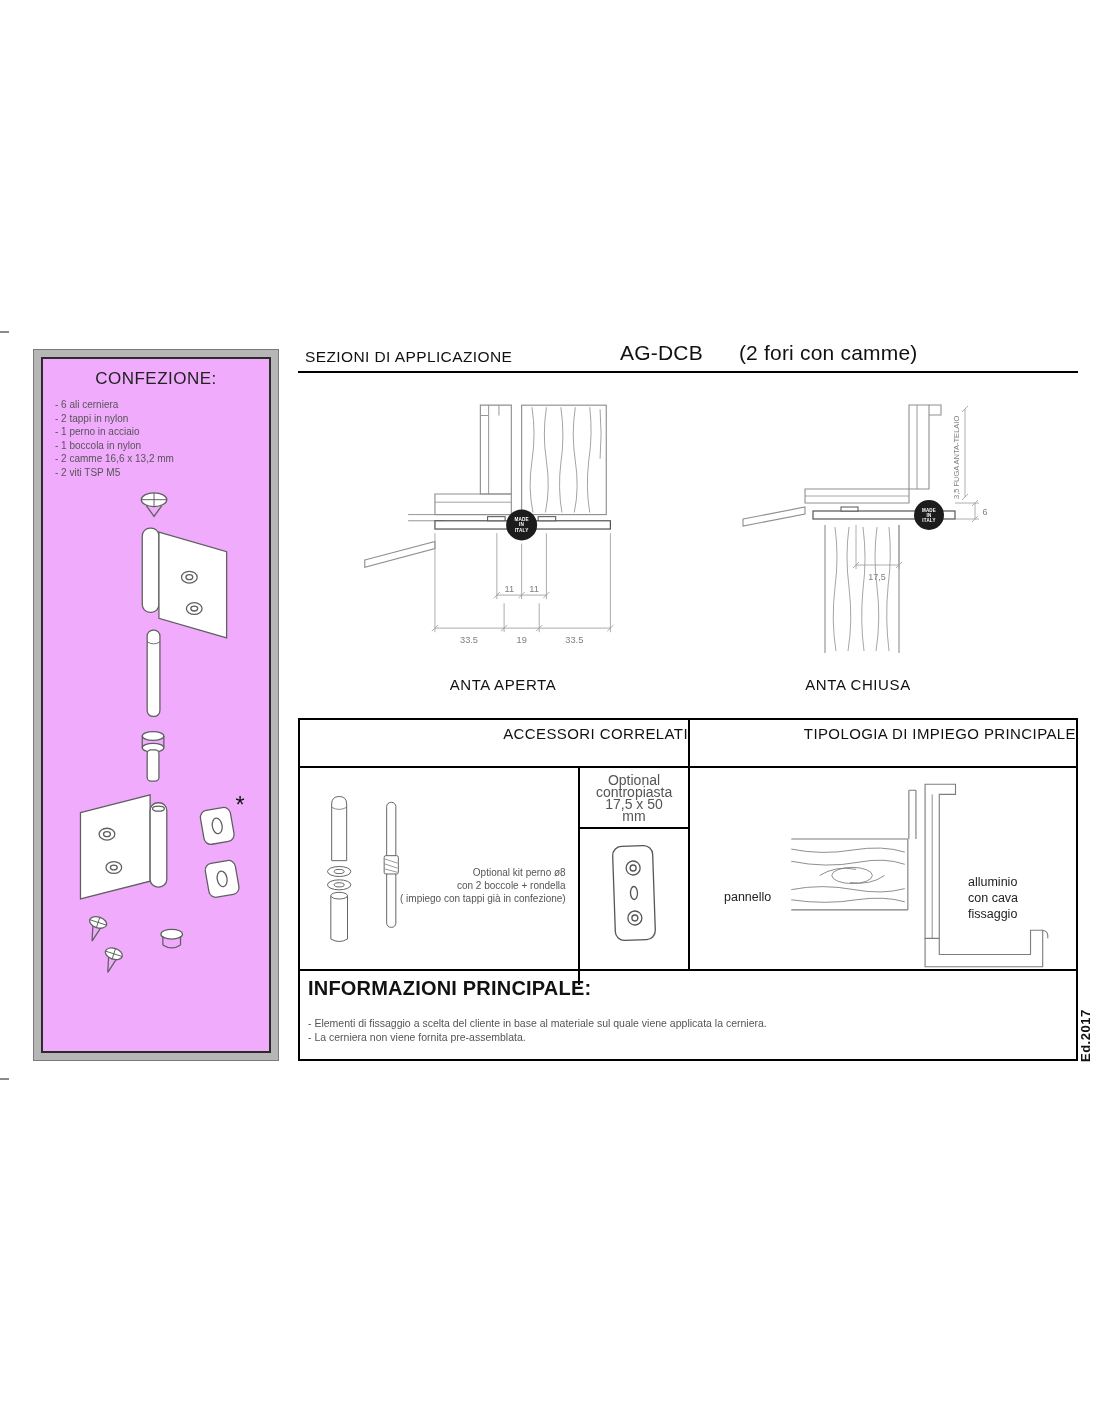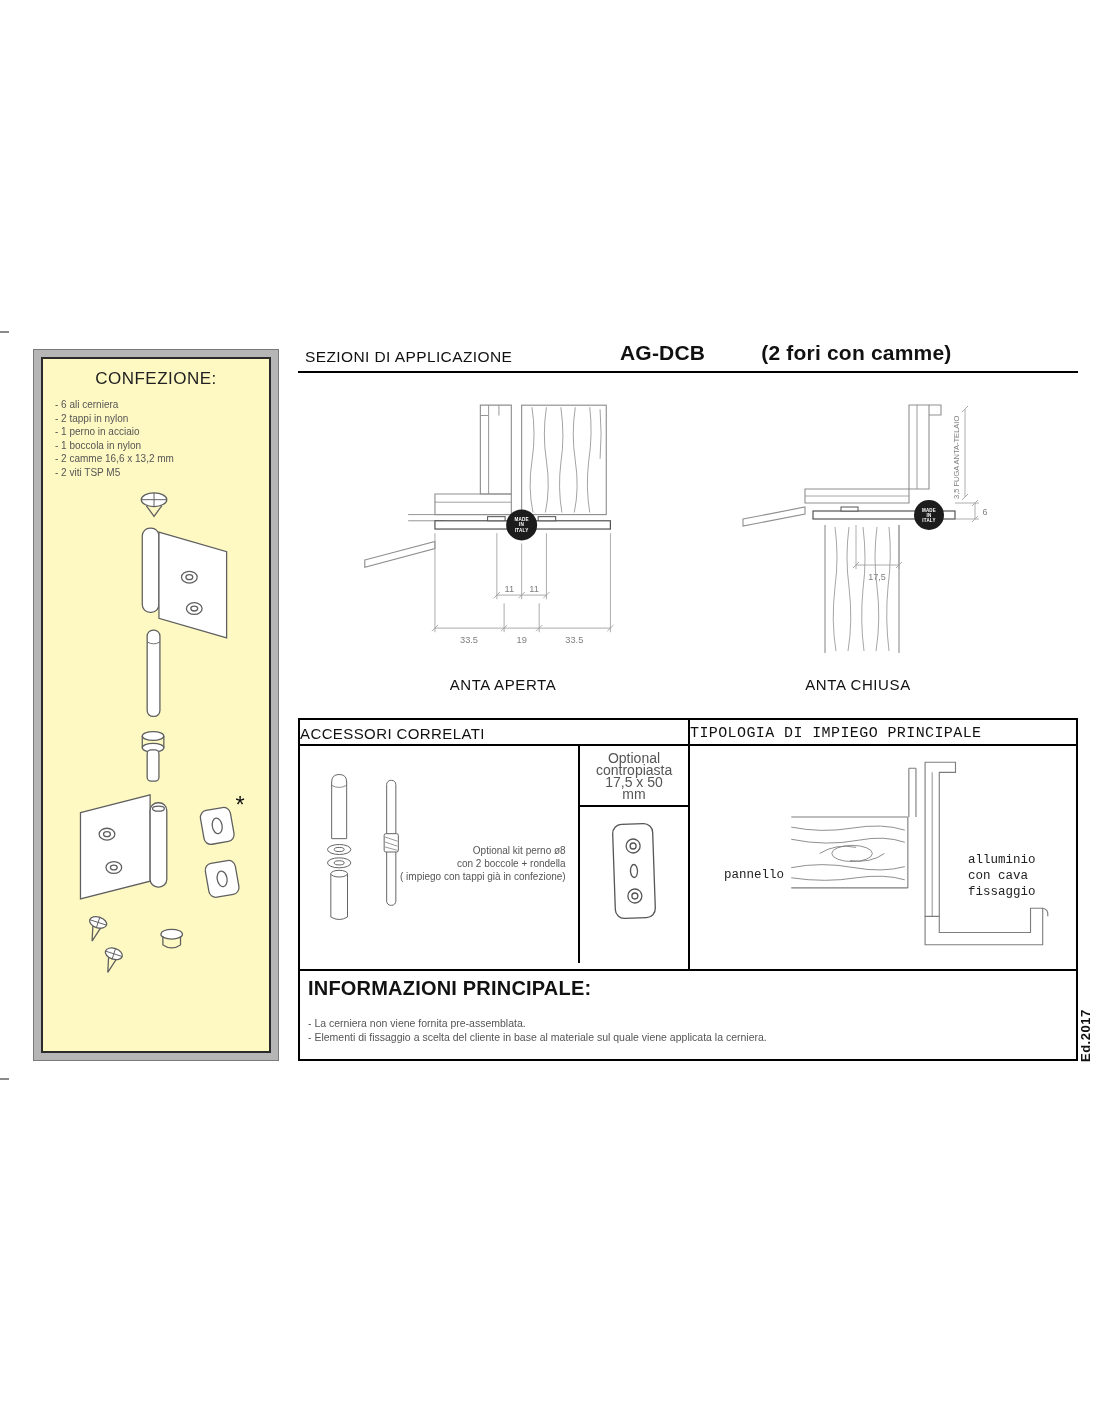--- a/index.html
+++ b/index.html
@@ -6,46 +6,46 @@
   body { background:#fff; font-family:"Liberation Sans", sans-serif; color:#111; }
   #page { position:relative; width:1100px; height:1422px; background:#fff; overflow:hidden; }
 
   .crop-mark { position:absolute; left:0; width:9px; height:2px; background:#8a8a8a; }
   #crop-top { top:331px; }
   #crop-bottom { top:1078px; }
 
   
   .conf-frame { position:absolute; left:33px; top:349px; width:246px; height:712px;
                 border:1px solid #7a7a7a; background:#b6b6b6; padding:7px; }
-  .conf-inner { width:100%; height:100%; background:#fef9c3; border:2px solid #2b2b2b; padding:10px 6px 4px; }
+  .conf-inner { width:100%; height:100%; background:#f0abfc; border:2px solid #2b2b2b; padding:10px 6px 4px; }
   .conf-title { text-align:center; font-size:17px; letter-spacing:0.5px; color:#222; }
   .conf-list { list-style:none; margin:9px 0 0 6px; font-size:10px; color:#555; line-height:13.5px; }
   .conf-svg { display:block; margin:4px auto 0; }
 
   
   .main { position:absolute; left:298px; top:340px; width:780px; height:721px; }
 
   .header-row { position:relative; height:33px; border-bottom:2px solid #000; }
   .sez-title { position:absolute; left:7px; top:8px; font-size:15.5px; letter-spacing:0.4px; }
-  .product { position:absolute; left:322px; top:1px; display:flex; gap:56px;
-             font-size:21px; font-weight:bold; letter-spacing:0.2px; }
+  .product { position:absolute; left:322px; top:1px; display:flex; gap:36px;
+             font-size:21px; font-weight:normal; letter-spacing:0.2px; }
 
   .sections-row { position:relative; height:347px; border-bottom:2px solid #000; }
   .svg-aperta { position:absolute; left:48px; top:26px; }
   .svg-chiusa { position:absolute; left:415px; top:26px; }
   .anta-label { position:absolute; top:303px; width:220px; text-align:center;
                 font-size:15px; letter-spacing:0.6px; color:#111; }
   .lbl-aperta { left:95px; }
   .lbl-chiusa { left:450px; }
 
   .middle-row { display:flex; height:251px; border-left:2px solid #000; border-right:2px solid #000;
                 border-bottom:2px solid #000; }
   .acc-col { width:390px; border-right:2px solid #000; }
-  .tip-col { flex:1;font-family:Liberation Mono, monospace; }
-  .col-header { height:26px; line-height:28px; border-bottom:2px solid #000; text-align:left;
+  .tip-col { flex:1; }
+  .col-header { height:48px; line-height:28px; border-bottom:2px solid #000; text-align:right;
                 font-size:15px; letter-spacing:0.4px; }
   .acc-body, .tip-body { position:relative; height:217px; }
   .svg-pins { position:absolute; left:10px; top:6px; }
   .kit-note { position:absolute; left:100px; top:98px; font-size:10px; color:#555; line-height:13px;text-align:right; }
   .sub-panel { position:absolute; right:0; top:0; width:110px; height:217px; border-left:2px solid #000; }
   .sub-note { padding:6px 16px 5px; text-align:center; font-size:14px; color:#555; line-height:12px;
               border-bottom:2px solid #000; }
   .svg-plate { display:block; margin:12px auto 0; }
   .svg-tip { position:absolute; left:10px; top:8px; }
   .tip-label { position:absolute; font-size:12.5px; color:#222; }
@@ -312,20 +312,20 @@
             <div>con cava</div>
             <div>fissaggio</div>
           </div>
         </div>
       </div>
     </div>
 
     <div class="info-row">
       <div class="info-title">INFORMAZIONI PRINCIPALE:</div>
       <div class="info-notes">
+        <div>- Elementi di fissaggio a scelta del cliente in base al materiale sul quale viene applicata la cerniera.</div>
         <div>- La cerniera non viene fornita pre-assemblata.</div>
-        <div>- Elementi di fissaggio a scelta del cliente in base al materiale sul quale viene applicata la cerniera.</div>
       </div>
     </div>
   </div>
 
   <div class="edition">Ed.2017</div>
 </div>
 
 </body></html>

